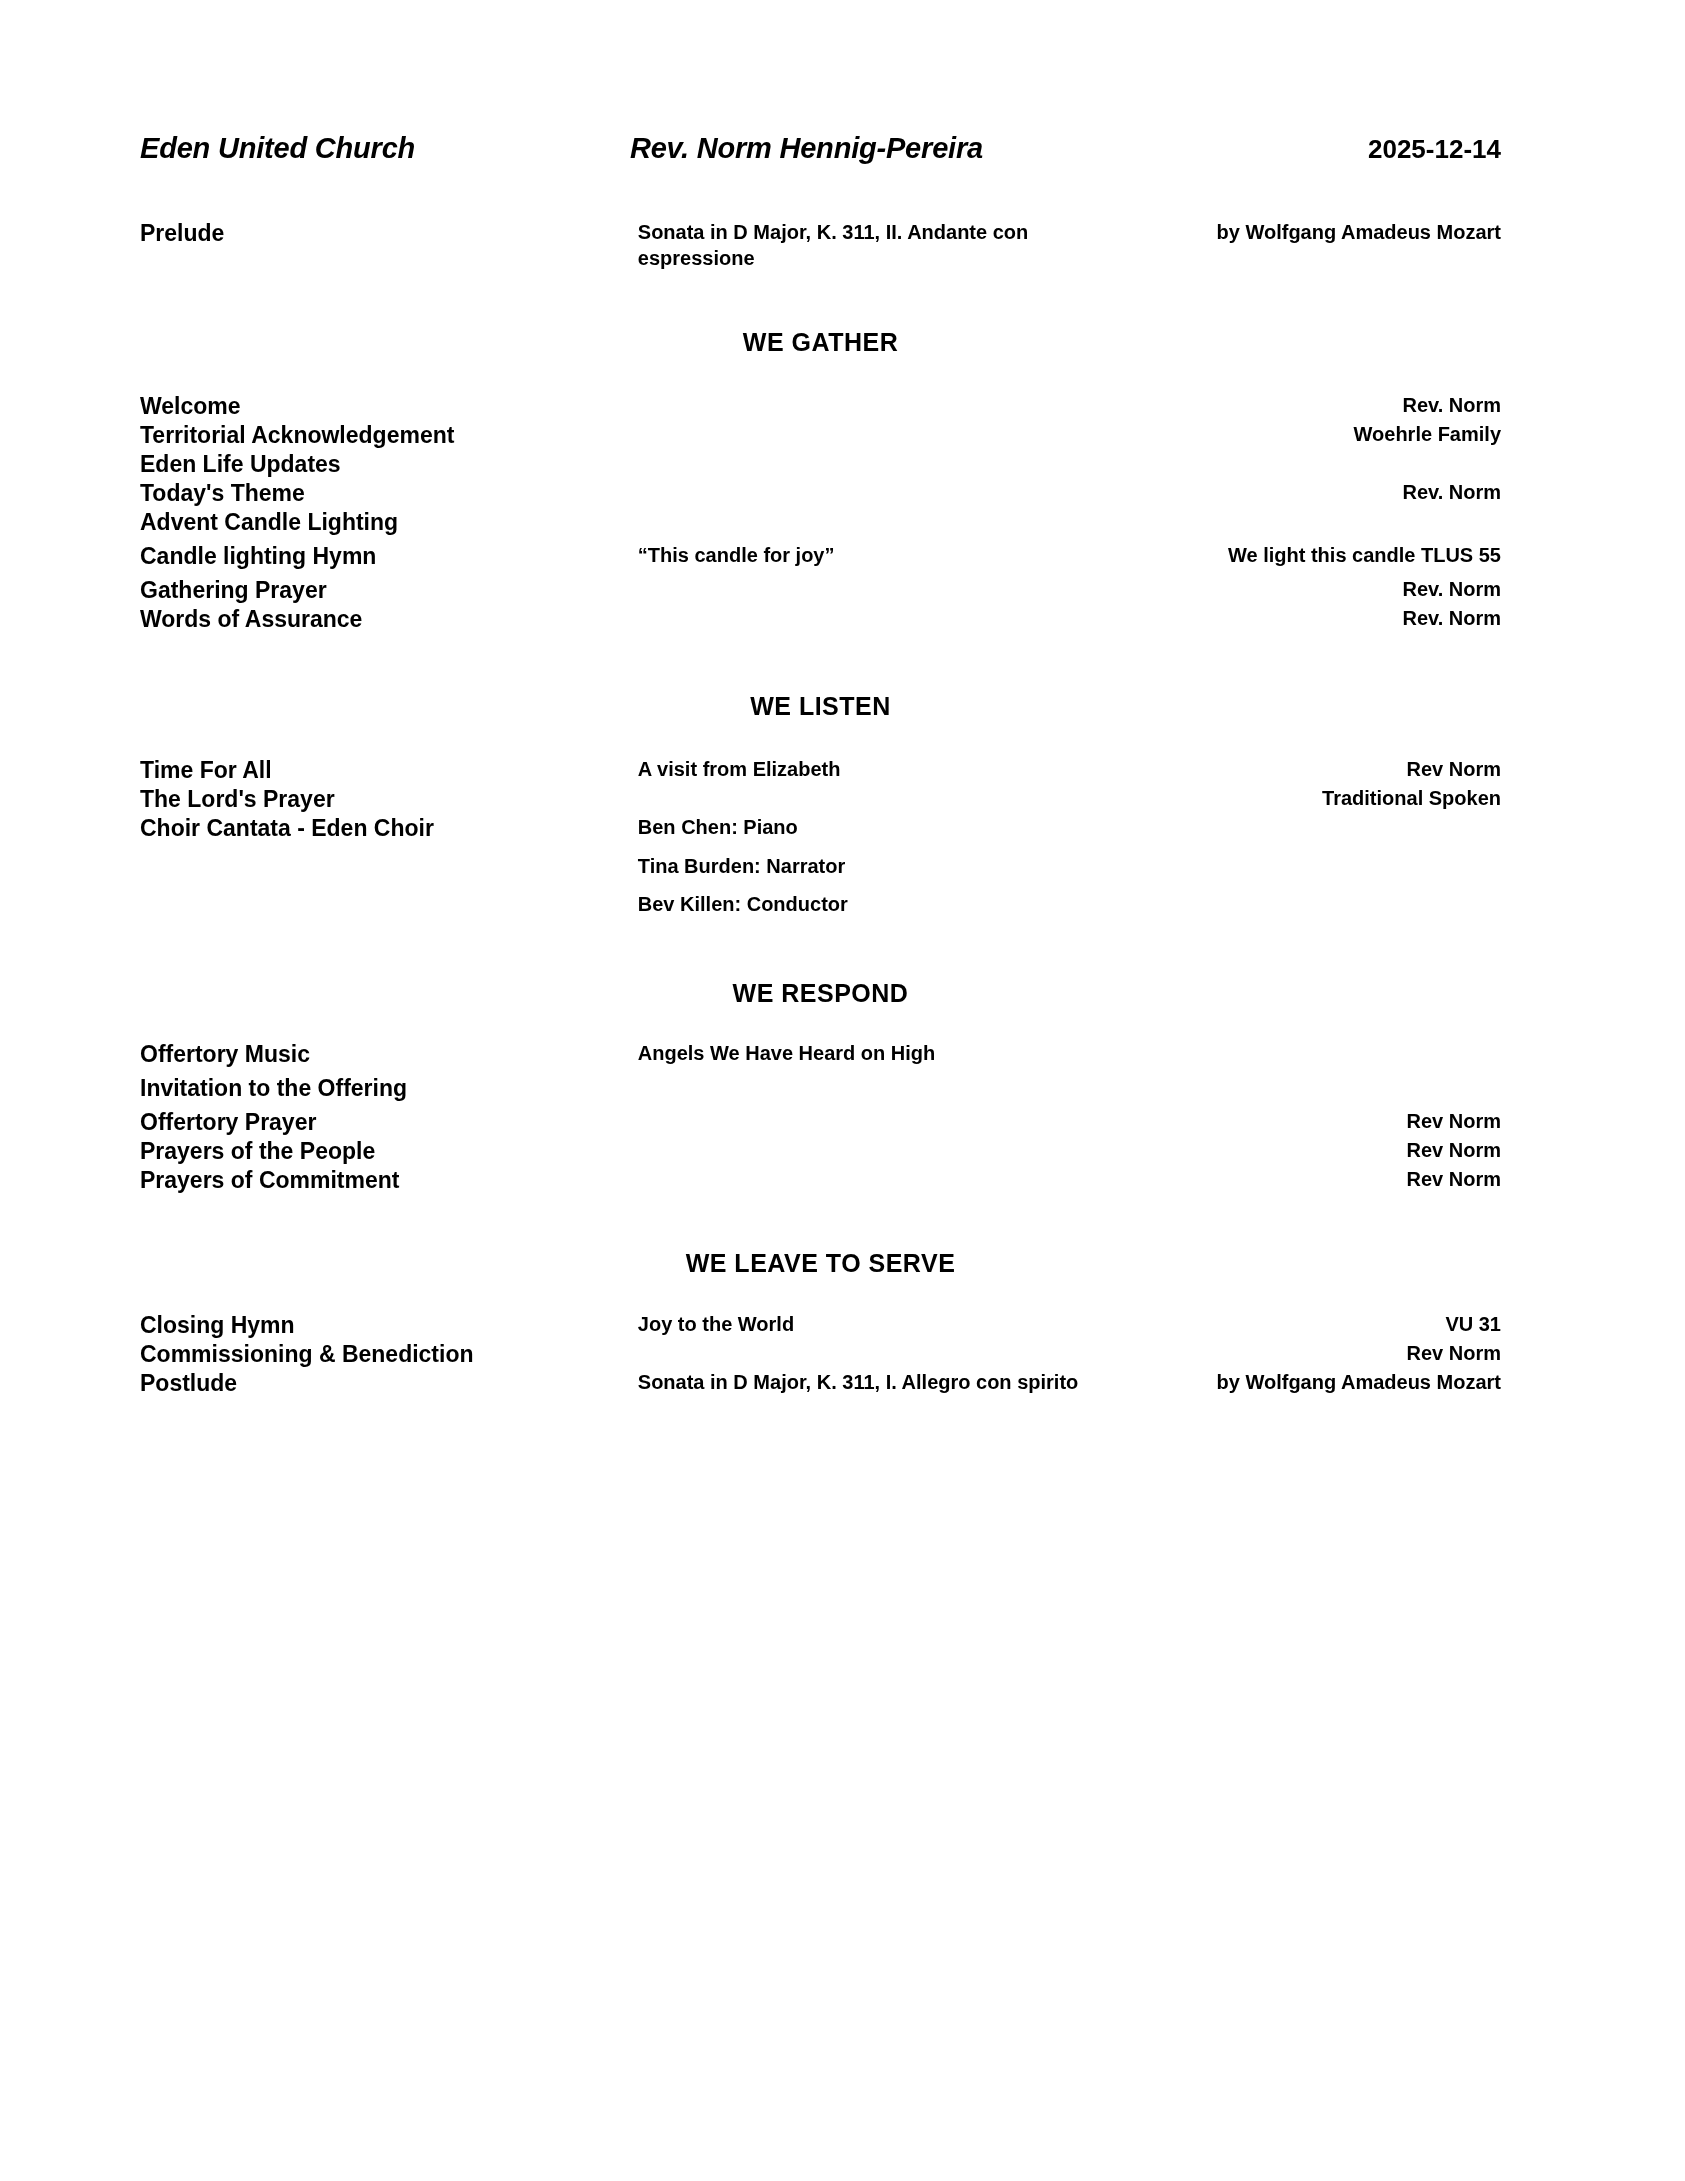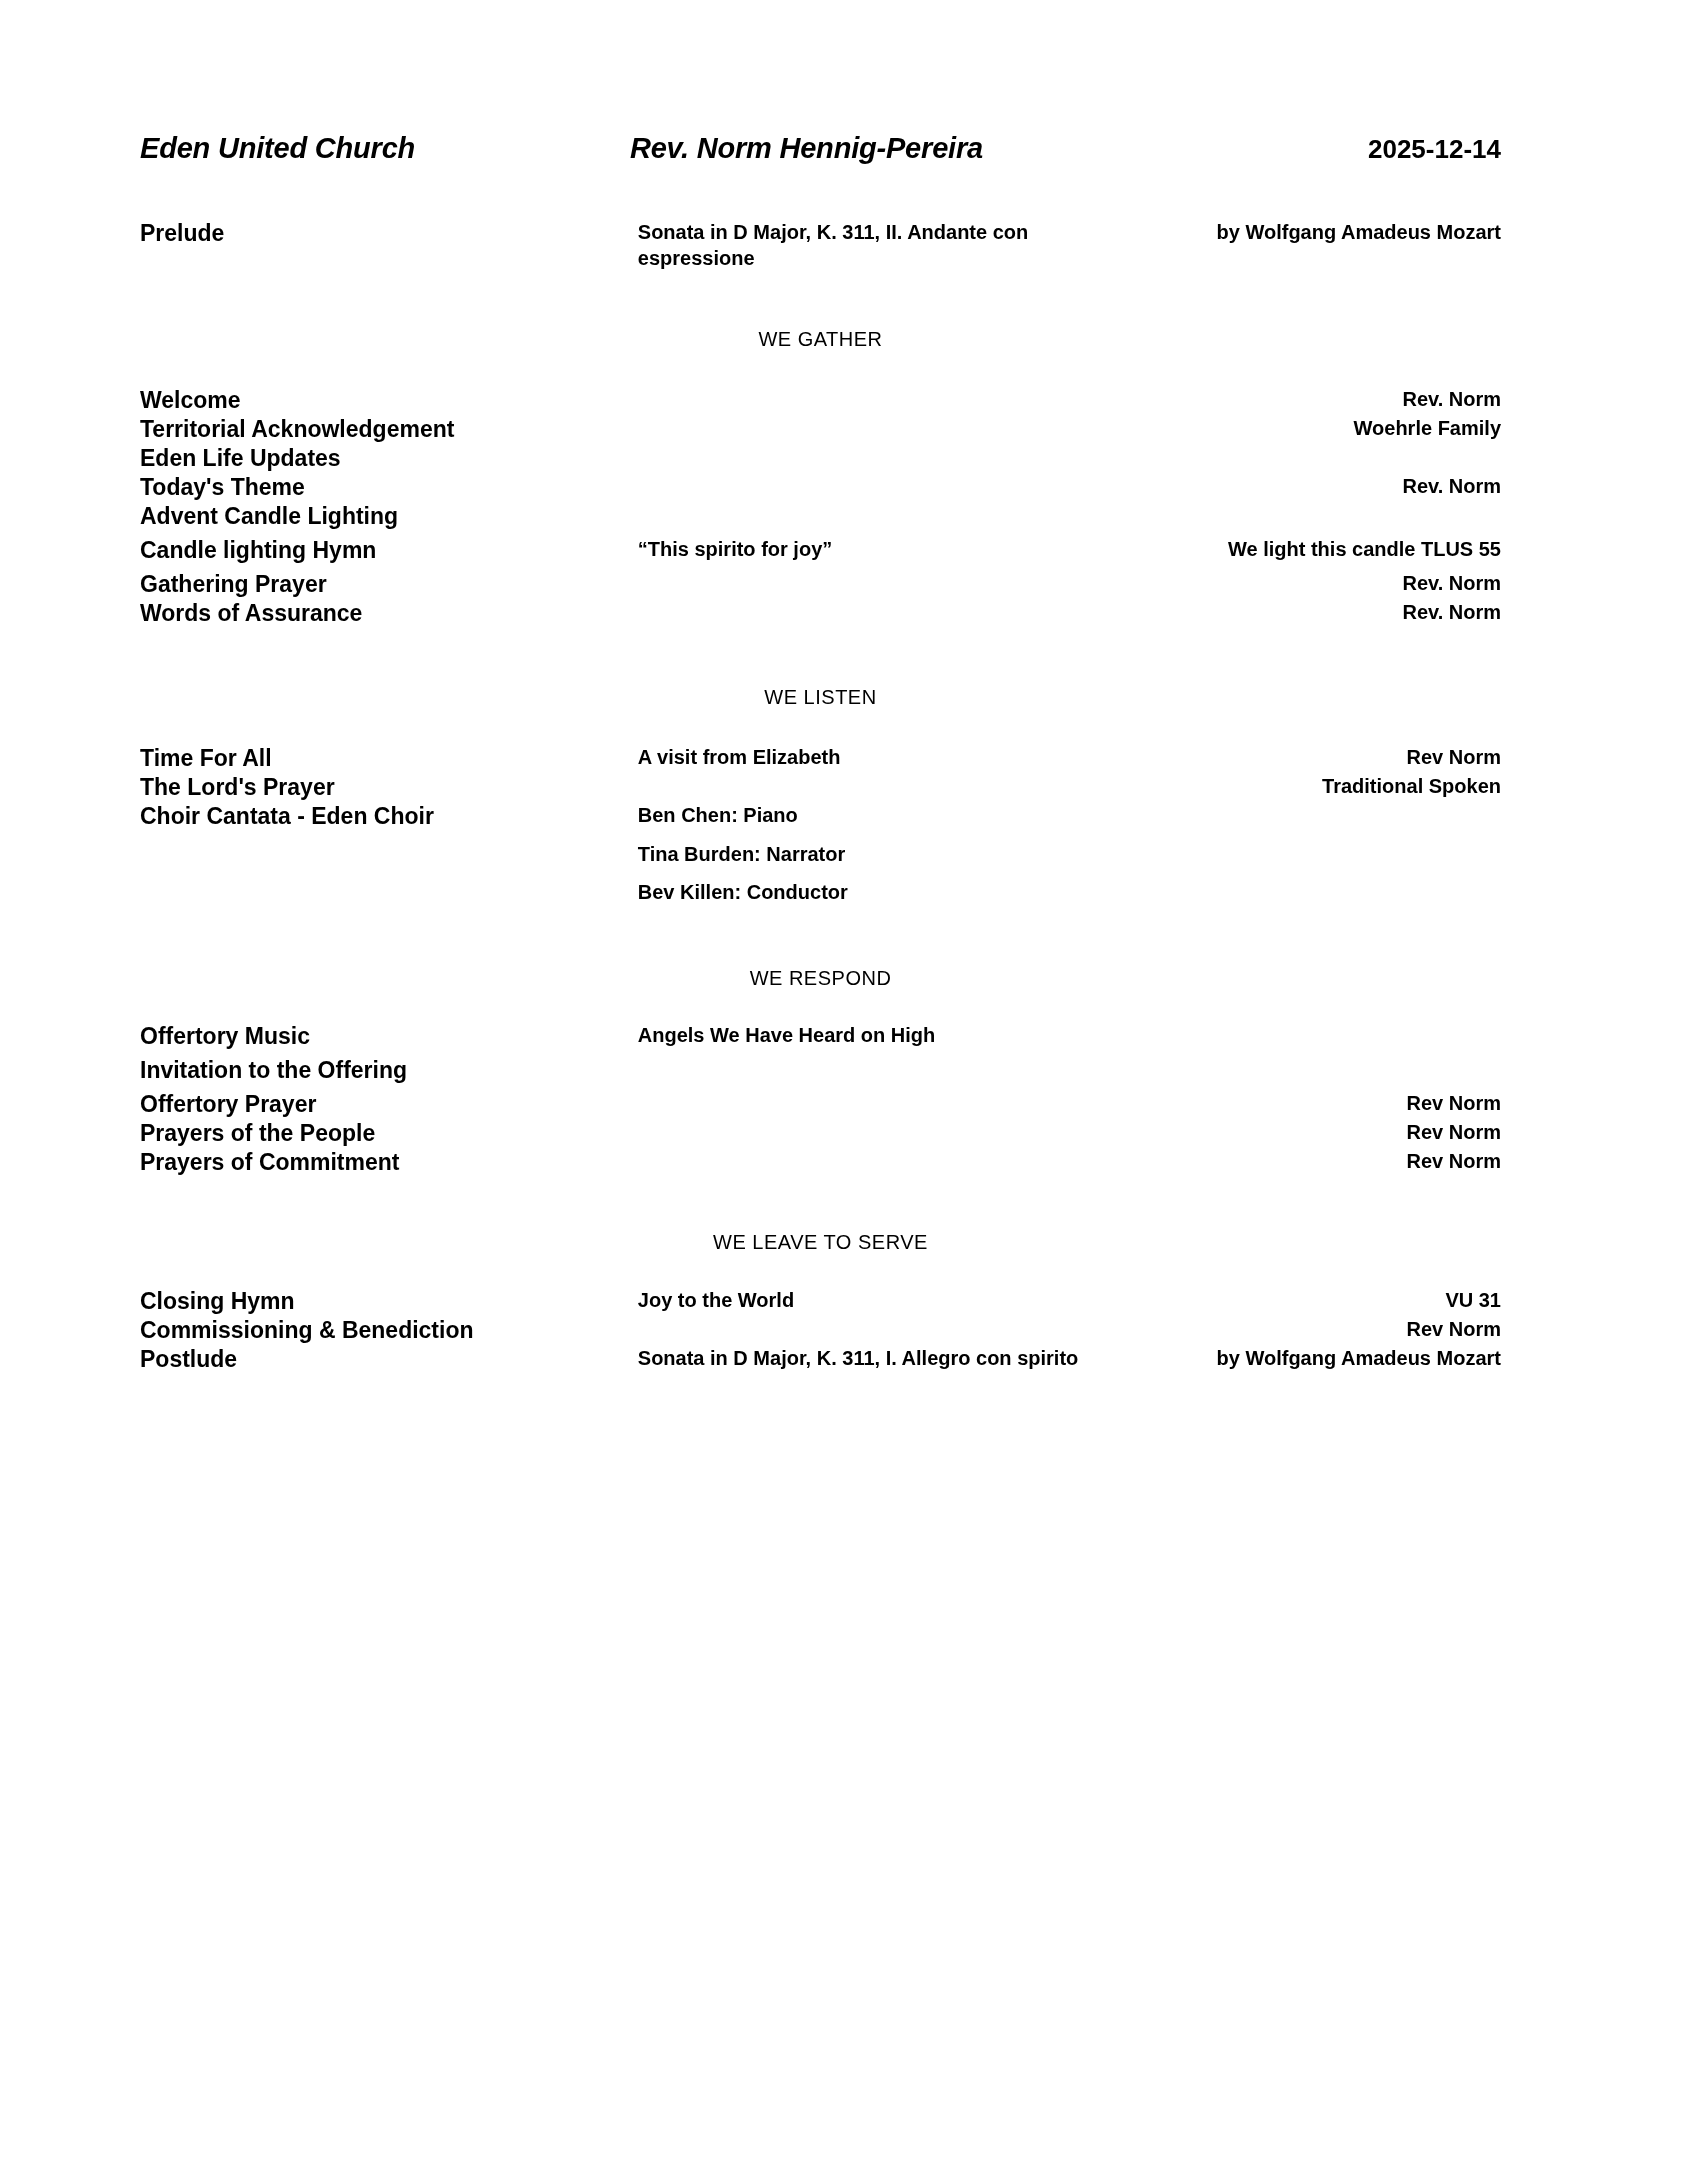--- a/index.html
+++ b/index.html
@@ -84,22 +84,22 @@
     font-weight: bold;
     line-height: 1.3;
   }
   .row.tight { margin-bottom: 0.9px; }
   .row.sub .c2 { font-size: 20px; }
 
   
   .section-head {
     width: 100%;
     text-align: center;
-    font-size: 20px;
-    font-weight: normal;
+    font-size: 25px;
+    font-weight: bold;
     letter-spacing: 0.5px;
   }
   .sp-before-gather { height: 51px; }
   .sp-after-gather { height: 35px; }
   .sp-before-listen { height: 58px; }
   .sp-after-listen  { height: 35px; }
   .sp-before-respond{ height: 56px; }
   .sp-after-respond { height: 32px; }
   .sp-before-leave  { height: 54px; }
   .sp-after-leave   { height: 33px; }
@@ -153,21 +153,21 @@
     <div class="c3">Rev. Norm</div>
   </div>
   <div class="row tight">
     <div class="c1">Advent Candle Lighting</div>
     <div class="c2"></div>
     <div class="c3"></div>
   </div>
   <div class="gap-xs"></div>
   <div class="row">
     <div class="c1">Candle lighting Hymn</div>
-    <div class="c2">“This spirito for joy”</div>
+    <div class="c2">“This candle for joy”</div>
     <div class="c3">We light this candle TLUS 55</div>
   </div>
   <div class="row tight">
     <div class="c1">Gathering Prayer</div>
     <div class="c2"></div>
     <div class="c3">Rev. Norm</div>
   </div>
   <div class="row tight">
     <div class="c1">Words of Assurance</div>
     <div class="c2"></div>

